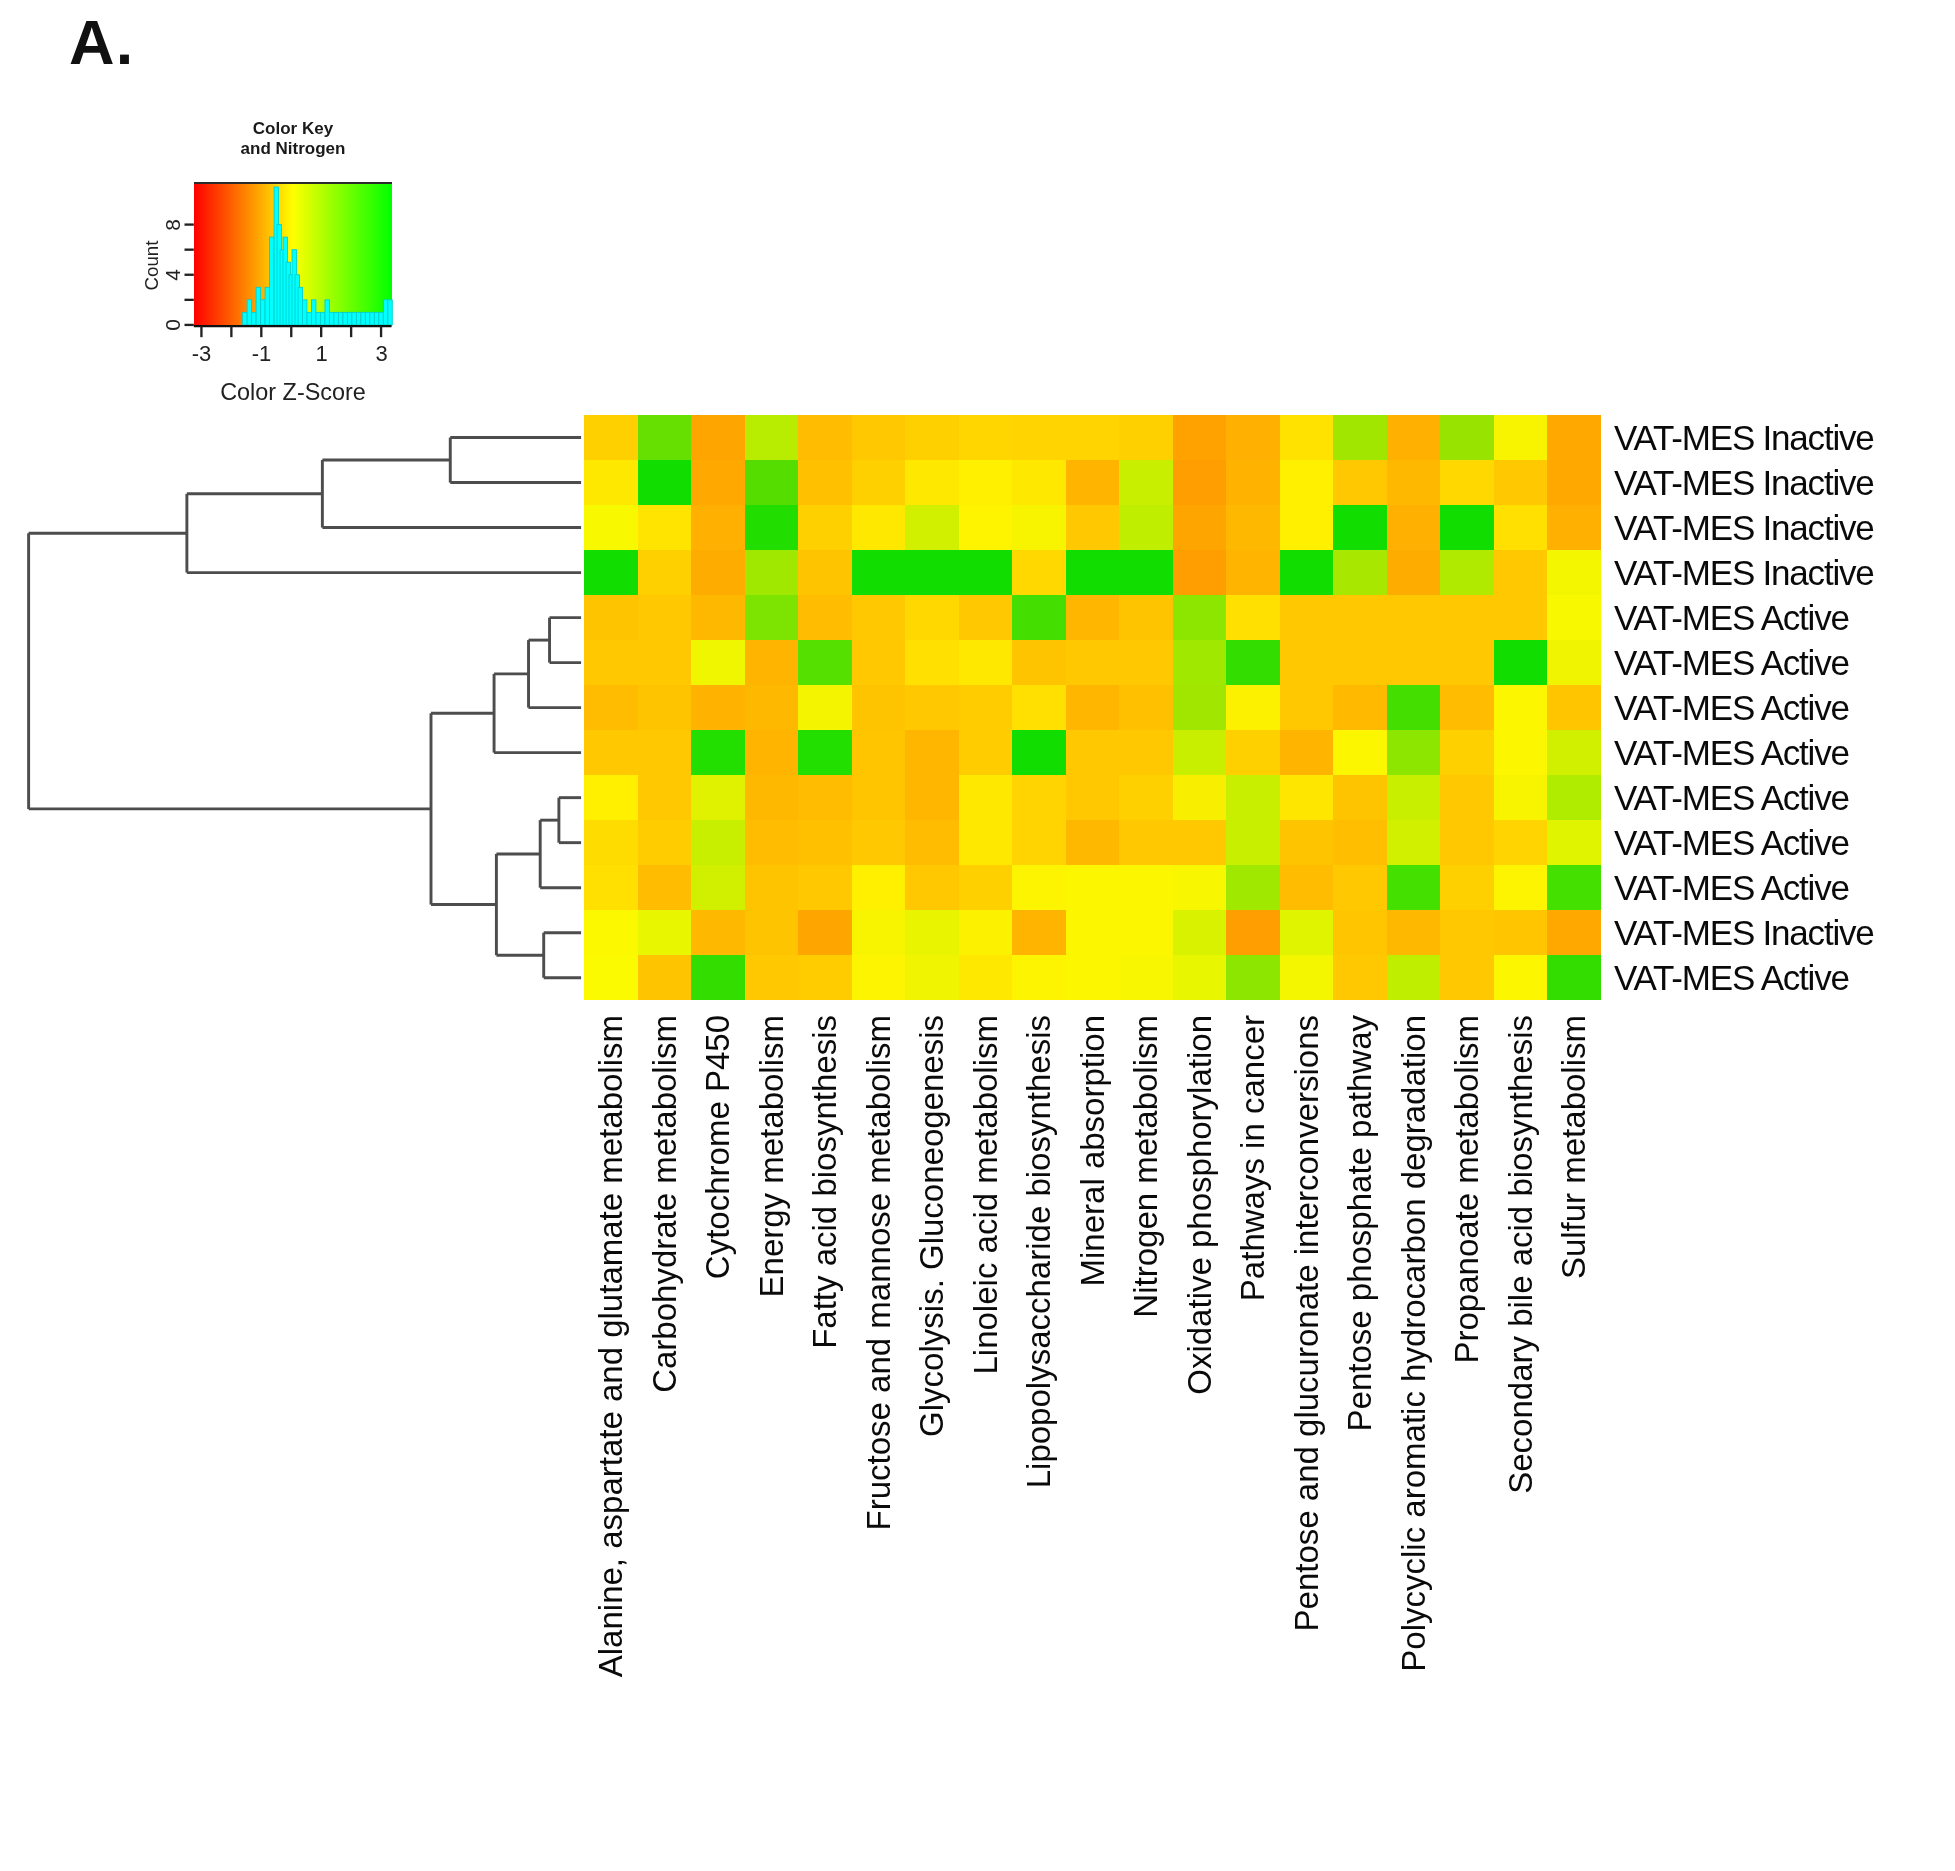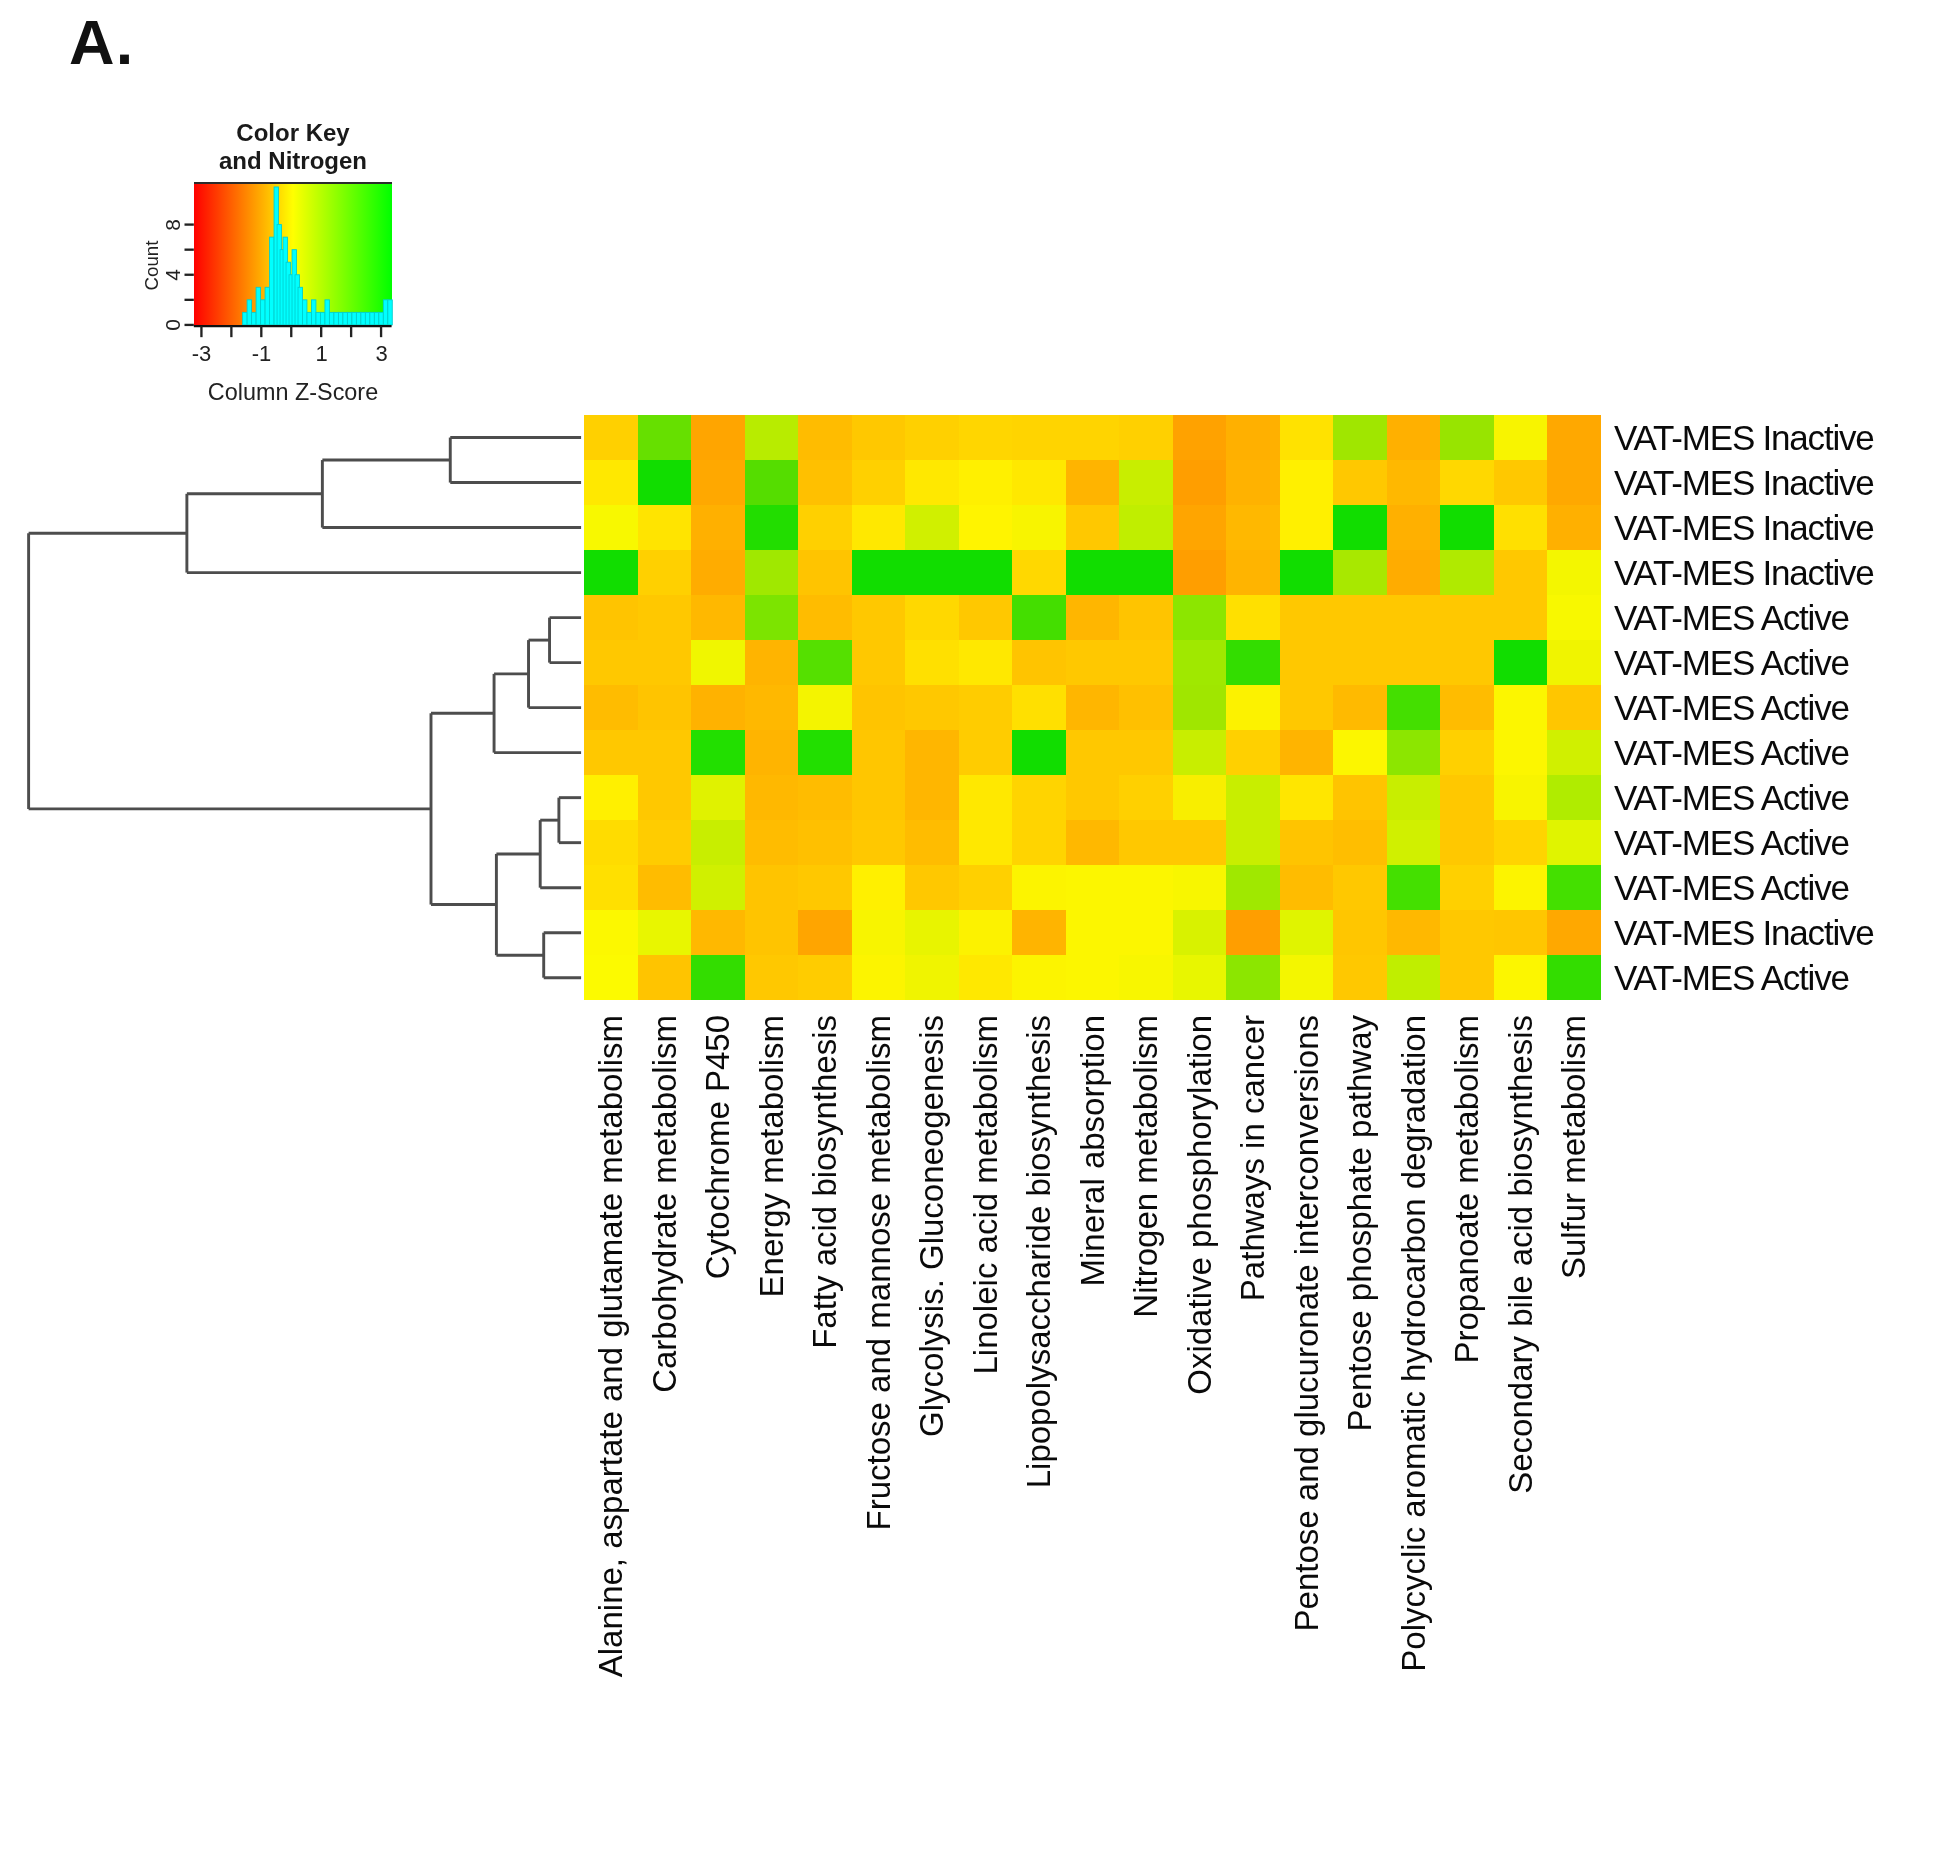--- a/index.html
+++ b/index.html
@@ -1,20 +1,20 @@
 <!DOCTYPE html>
 <html style="font-size:9.3px"><head>
 <meta charset="utf-8">
 <style>
   html,body{margin:0;padding:0;background:#ffffff;}
   #canvas{position:relative;width:1955px;height:1871px;background:#ffffff;overflow:hidden;
           font-family:"Liberation Sans",sans-serif;color:#111;}
   .abs{position:absolute;}
   #panel-label{left:69px;top:5.8px;font-size:63px;font-weight:800;letter-spacing:1.2px;color:#111;}
-  #ck-title{left:182px;top:119px;width:222px;text-align:center;font-size:24px;font-weight:700;
+  #ck-title{left:182px;top:119px;width:222px;text-align:center;font-size:17px;font-weight:700;
             line-height:1.18;color:#1a1a1a;}
   #ck-box{left:194px;top:182px;width:198px;height:143px;border-top:2.3px solid #2b2b2b;box-sizing:border-box;}
   #key-svg{left:105px;top:175px;width:327px;height:245px;}
   .ck-xticklabel{top:341px;width:47px;text-align:center;font-size:22px;color:#222;}
   .ck-yticklabel{width:26px;height:22px;text-align:center;font-size:21px;color:#222;transform:rotate(-90deg);}
   #ck-xlabel{left:176px;top:379px;width:234px;text-align:center;font-size:23.4px;color:#222;}
   #ck-ylabel{left:116px;top:255px;width:70px;height:21px;text-align:center;font-size:18.7px;color:#222;
              transform:rotate(-90deg);}
   #dendro-svg{left:0;top:0;width:584px;height:1052px;}
   #heatmap{left:584px;top:415px;width:1017px;height:585px;display:grid;
@@ -81,21 +81,21 @@
       <line x1="499" y1="559" x2="499" y2="578" stroke="#222" stroke-width="4"></line>
       <line x1="550.33" y1="559" x2="550.33" y2="578" stroke="#222" stroke-width="4"></line>
       <line x1="601.66" y1="559" x2="601.66" y2="578" stroke="#222" stroke-width="4"></line>
       <line x1="652.99" y1="559" x2="652.99" y2="578" stroke="#222" stroke-width="4"></line>
       <line x1="316" y1="557" x2="332" y2="557" stroke="#222" stroke-width="4"></line>
       <line x1="316" y1="514" x2="332" y2="514" stroke="#222" stroke-width="4"></line>
       <line x1="316" y1="471" x2="332" y2="471" stroke="#222" stroke-width="4"></line>
       <line x1="316" y1="428" x2="332" y2="428" stroke="#222" stroke-width="4"></line>
       <line x1="316" y1="385" x2="332" y2="385" stroke="#222" stroke-width="4"></line>
     </svg>
-  <div id="ck-xlabel" class="abs">Column Z-Score</div>
+  <div id="ck-xlabel" class="abs">Color Z-Score</div>
   <div id="ck-ylabel" class="abs">Count</div>
 
   <svg id="dendro-svg" class="abs" viewBox="0 0 1000 1800">
       <line x1="771" y1="748.5384615384615" x2="771" y2="825.6153846153846" stroke="#4d4d4d" stroke-width="5"></line>
       <line x1="995" y1="748.5384615384615" x2="771" y2="748.5384615384615" stroke="#4d4d4d" stroke-width="5"></line>
       <line x1="995" y1="825.6153846153846" x2="771" y2="825.6153846153846" stroke="#4d4d4d" stroke-width="5"></line>
       <line x1="552" y1="787.0769230769231" x2="552" y2="902.6923076923077" stroke="#4d4d4d" stroke-width="5"></line>
       <line x1="771" y1="787.0769230769231" x2="552" y2="787.0769230769231" stroke="#4d4d4d" stroke-width="5"></line>
       <line x1="995" y1="902.6923076923077" x2="552" y2="902.6923076923077" stroke="#4d4d4d" stroke-width="5"></line>
       <line x1="320" y1="844.8846153846155" x2="320" y2="979.7692307692307" stroke="#4d4d4d" stroke-width="5"></line>

